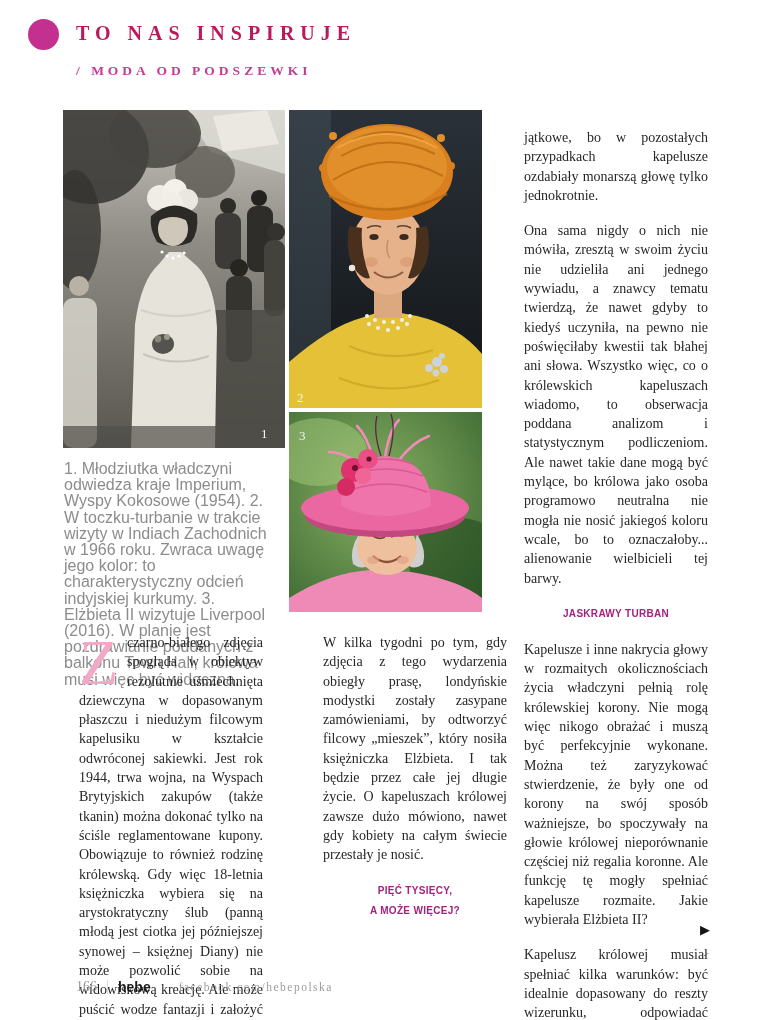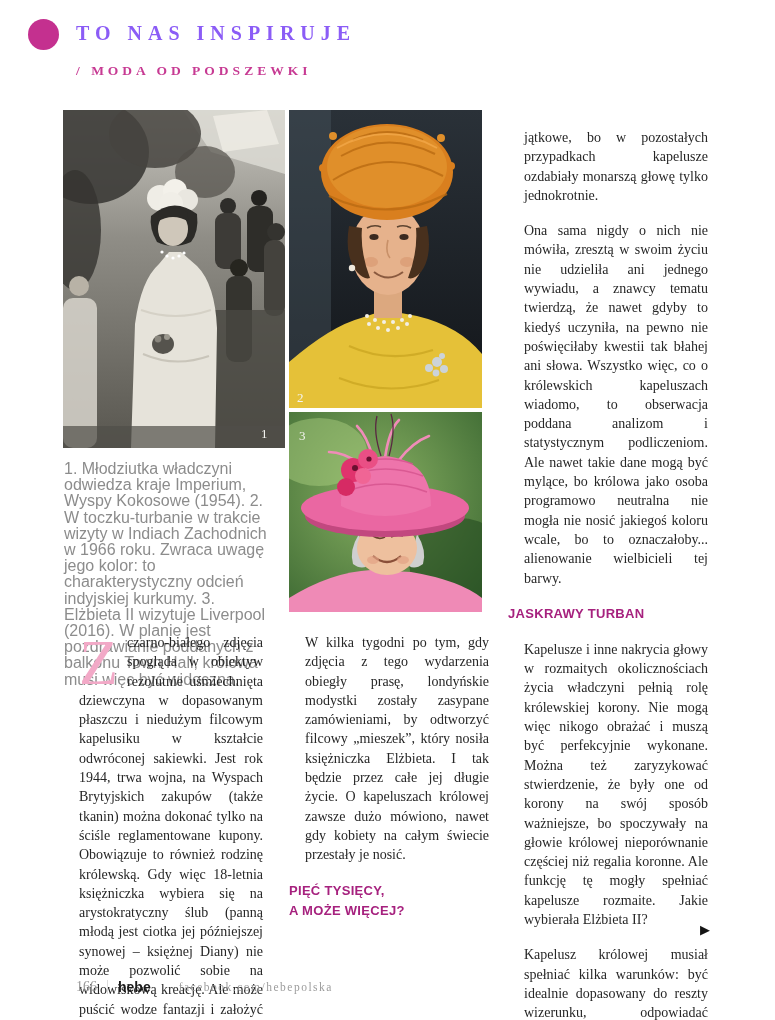--- a/index.html
+++ b/index.html
@@ -2,46 +2,46 @@
 <html lang="pl"><head>
 <meta charset="utf-8">
 <style>
   html,body{margin:0;padding:0;background:#ffffff;}
   .page{position:relative;width:775px;height:1020px;background:#ffffff;overflow:hidden;
         font-family:"Liberation Serif",serif;color:#232323;}
 
   
   .header-dot{position:absolute;left:28px;top:19px;width:31px;height:31px;border-radius:50%;background:#c4308f;}
   .header-title{position:absolute;left:76px;top:22px;font-family:"Liberation Serif",serif;
-                font-weight:bold;font-size:20px;letter-spacing:6px;color:#8b5cf6;white-space:nowrap;}
+                font-weight:bold;font-size:20px;letter-spacing:6px;color:#be185d;white-space:nowrap;}
   .header-sub{position:absolute;left:76px;top:51px;font-family:"Liberation Serif",serif;
               font-weight:bold;font-size:13.5px;letter-spacing:4px;color:#c73a93;white-space:nowrap;margin-top:12px;}
 
   
   .photo{position:absolute;overflow:hidden;}
   .photo svg{display:block;width:100%;height:100%;}
   #photo1{left:63px;top:110px;width:222px;height:338px;}
   #photo2{left:289px;top:110px;width:193px;height:298px;}
   #photo3{left:289px;top:412px;width:193px;height:200px;}
 
   .caption{position:absolute;left:64px;top:461px;width:206px;
            font-family:"Liberation Sans",sans-serif;font-size:16px;line-height:16.2px;color:#8c8c8c;}
 
   
   .col{position:absolute;width:216px;font-size:14px;line-height:19.3px;text-align:justify;color:#262626;}
   #col1{left:63px;top:617px;}
-  #col2{left:289px;top:617px;}
+  #col2{left:307px;top:617px;}
   #col3{left:508px;top:112px;}
   .col p{margin:16px;}
 
   .dropcap{float:left;font-family:"Liberation Serif",serif;font-size:64px;line-height:54px;
            color:#f2a9c7;padding:3px 9px 0 0;}
 
   .mag-heading{font-family:"Liberation Sans",sans-serif;font-weight:bold;color:#a6217e;
-               font-size:13px;line-height:20px;text-align:left;margin:12px 0 8px;
+               font-size:10px;line-height:20px;text-align:center;margin:12px 0 8px;
                white-space:pre-line;letter-spacing:0.3px;}
 
   .more-arrow{position:absolute;left:700px;top:922px;font-size:13px;color:#141414;
               font-family:"DejaVu Sans",sans-serif;}
 
   
   .footer{position:absolute;left:76px;top:979px;display:flex;align-items:center;}
   .footer .pagenum{font-family:"Liberation Serif",serif;font-size:14px;color:#9a9a9a;}
   .footer .sep{width:1px;height:14px;background:#dcdcdc;margin:0 10px;}
   .footer .brand{font-family:"Liberation Sans",sans-serif;font-weight:bold;font-size:14px;color:#1a1a1a;}

